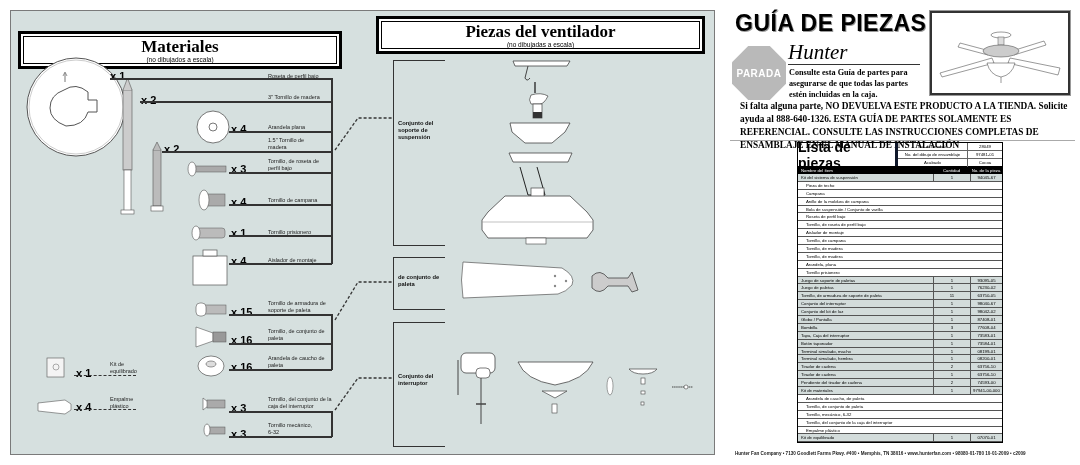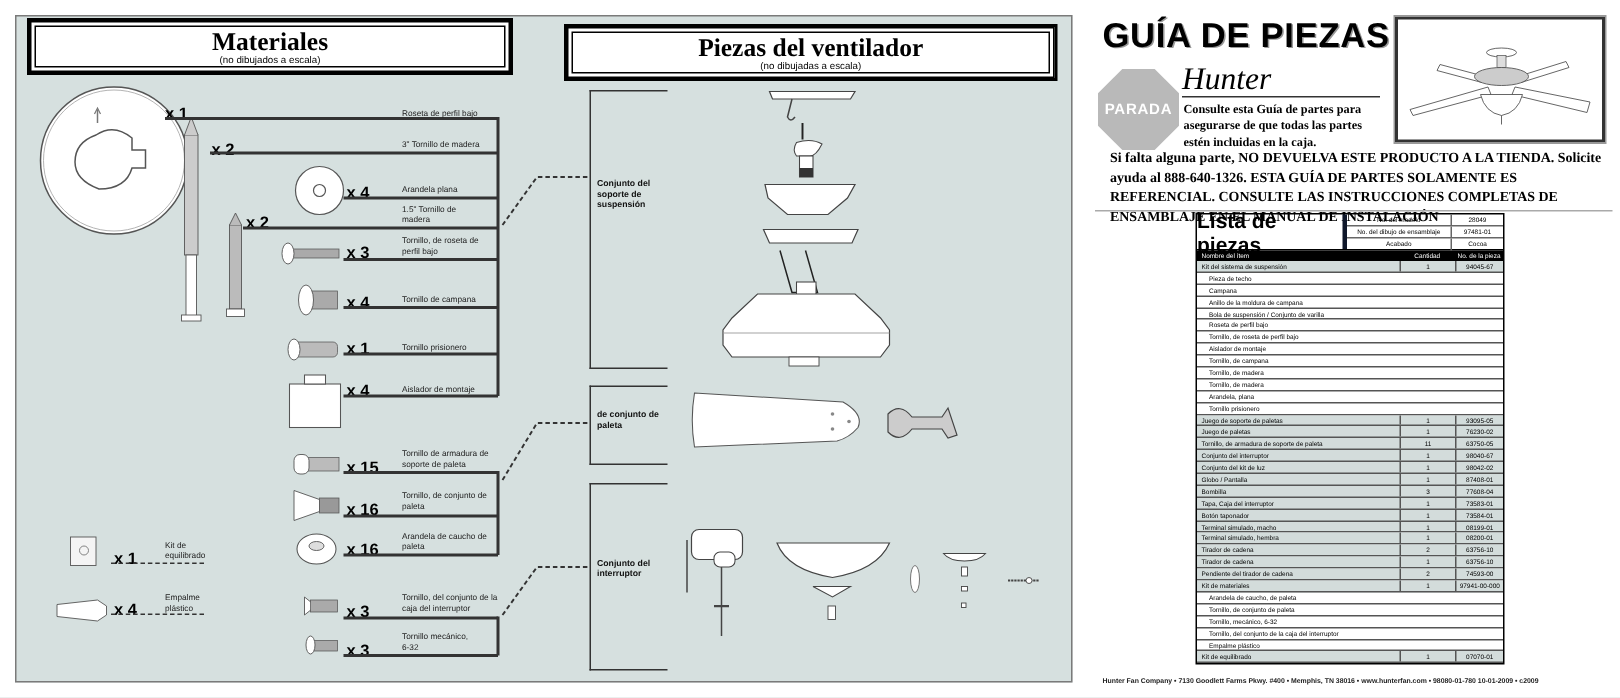--- a/index.html
+++ b/index.html
@@ -46,21 +46,21 @@
   .colhead .c1 { width: 135px; padding-left: 3px; }
   .colhead .c2 { width: 37px; text-align: center; }
   .colhead .c3 { flex: 1; text-align: center; }
   .footer { position: absolute; left: 735px; top: 451px; width: 345px; font-size: 4.6px; font-weight: bold; color: #222; white-space: nowrap; }
 </style>
 </head>
 <body>
 
 <div class="panel"></div>
 
-<div class="titlebox" style="left:20px;top:14px;width:320px;height:34px;">
+<div class="titlebox" style="left:20px;top:33px;width:320px;height:34px;">
   <div class="t">Materiales</div>
   <div class="s">(no dibujados a escala)</div>
 </div>
 
 <div class="titlebox" style="left:378px;top:18px;width:325px;height:34px;">
   <div class="t">Piezas del ventilador</div>
   <div class="s">(no dibujadas a escala)</div>
 </div>
 
 <svg class="abs" style="left:0;top:0;" width="720" height="465">

